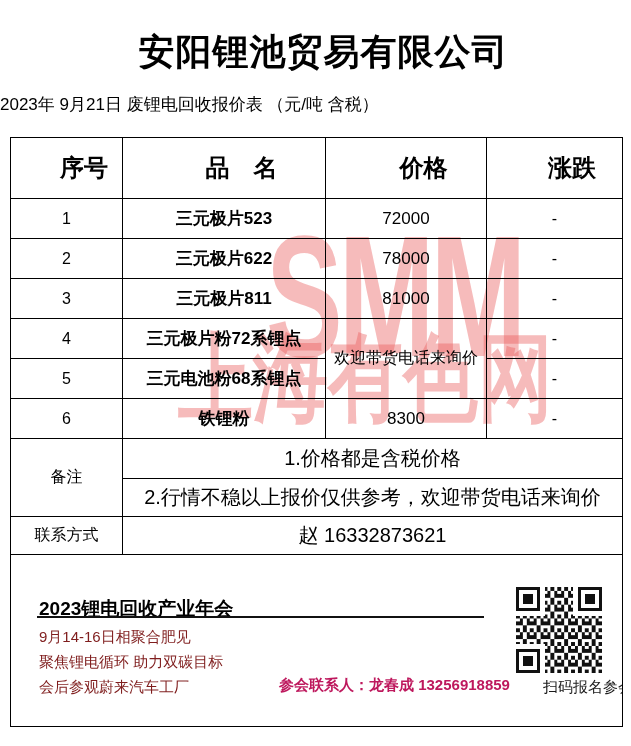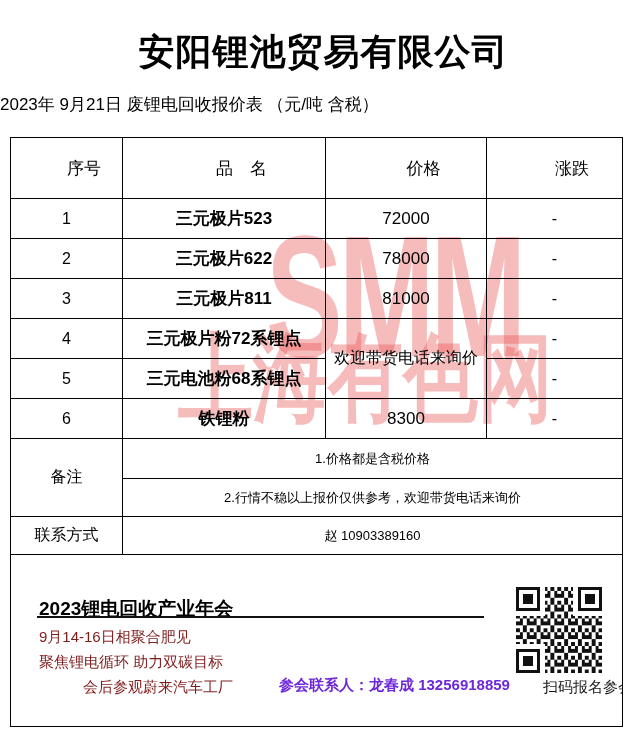--- a/index.html
+++ b/index.html
@@ -34,45 +34,45 @@
   
   table.quote{
     position:absolute;left:10px;top:137px;width:612px;
     border-collapse:collapse;table-layout:fixed;background:transparent;
   }
   table.quote td,table.quote th{
     border:1.5px solid #000;padding:0;text-align:center;vertical-align:middle;
     background:transparent;overflow:hidden;
   }
   tr.hdr{height:61px;}
-  tr.hdr th{font-size:17px;font-weight:400;padding-left:35px;}
+  tr.hdr th{font-size:24px;font-weight:700;padding-left:35px;}
   tr.datarow{height:40px;}
   td.idx{font-size:16px;}
   td.pname{font-size:17px;font-weight:700;}
   td.price{font-size:17px;}
   td.chg{font-size:16px;}
   td.merged-price{font-size:16px;font-weight:400;}
   tr.noterow1{height:40px;}
   tr.noterow2{height:38px;}
   tr.contactrow{height:38px;}
   td.lbl{font-size:16px;margin-left:8px;}
   td.notetext,td.contactval{
-    text-align:left;font-size:13px;padding-left:8px;
+    text-align:left;font-size:20px;padding-left:8px;
   }
   
   tr.footrow{height:172px;}
   td.footcell{vertical-align:top;}
   .foot{position:relative;width:100%;height:170px;text-align:left;}
   .f-head{position:absolute;left:28px;top:40px;font-size:19px;font-weight:800;}
   .f-rule{position:absolute;left:26px;top:60px;width:447px;border-top:2.5px solid #111;}
   .f-line{position:absolute;left:28px;font-size:15px;color:#7f1d1d;}
   .f-line1{top:72px;}
   .f-line2{top:97px;}
-  .f-line3{top:122px;margin-left:44px;}
-  .f-contact{position:absolute;left:268px;top:120px;font-size:15px;font-weight:700;color:#6d28d9;white-space:nowrap;}
+  .f-line3{top:122px;}
+  .f-contact{position:absolute;left:268px;top:120px;font-size:15px;font-weight:700;color:#be185d;white-space:nowrap;}
   .f-qr{position:absolute;left:505px;top:31px;width:86px;height:86px;}
   .f-qr svg{display:block;width:86px;height:86px;}
   .f-qr-caption{position:absolute;left:516px;top:122px;width:100px;text-align:left;font-size:15px;color:#1a1a1a;padding-left:16px;}
 </style>
 </head>
 <body>
 
 <div class="page">
 
   <div class="watermark">
@@ -143,21 +143,21 @@
         <tr class="noterow1">
           <td class="lbl" rowspan="2">备注</td>
           <td class="notetext" colspan="3">1.价格都是含税价格</td>
         </tr>
         <tr class="noterow2">
           <td class="notetext" colspan="3">2.行情不稳以上报价仅供参考，欢迎带货电话来询价</td>
         </tr>
 
         <tr class="contactrow">
           <td class="lbl">联系方式</td>
-          <td class="contactval" colspan="3">赵 10903389160</td>
+          <td class="contactval" colspan="3">赵 16332873621</td>
         </tr>
 
         <tr class="footrow">
           <td class="footcell" colspan="4">
             <div class="foot">
               <div class="f-head">2023锂电回收产业年会</div>
               <div class="f-rule"></div>
               <div class="f-line f-line1">9月14-16日相聚合肥见</div>
               <div class="f-line f-line2">聚焦锂电循环  助力双碳目标</div>
               <div class="f-line f-line3">会后参观蔚来汽车工厂</div>

